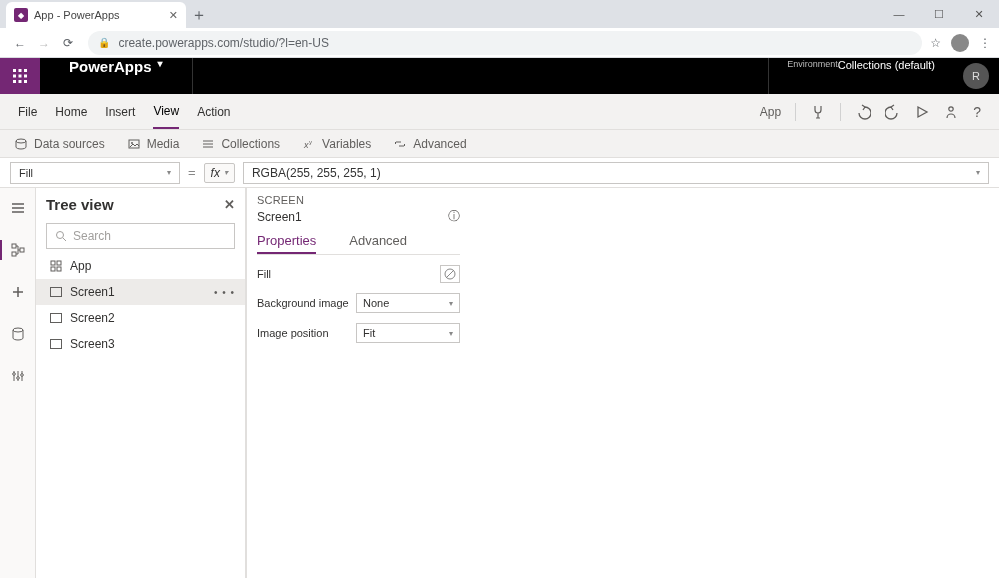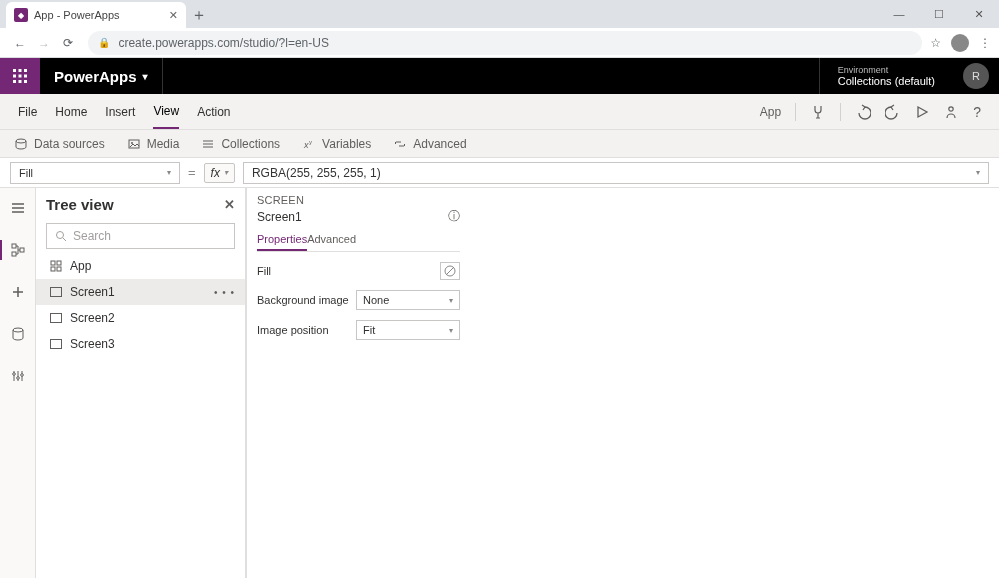--- a/index.html
+++ b/index.html
@@ -19,23 +19,23 @@
 .nav-btn.disabled { color:#bbb; }
 .url-box { flex:1; margin:0 8px; background:#f1f3f4; border-radius:14px; height:24px; display:flex; align-items:center; padding:0 10px; gap:8px; font-size:12px; color:#5f6368;}
 .url-box .lock { font-size:10px; }
 .addr-right { display:flex; align-items:center; gap:10px; color:#5f6368; }
 .avatar-sm { width:18px; height:18px; border-radius:50%; background:#888; }
 
 
 .app-header { height: 36px; background:#000; color:#fff; display:flex; align-items:center; }
 .waffle { width:40px; height:36px; display:flex; align-items:center; justify-content:center; background:#742774; }
 .waffle svg { width:14px; height:14px; }
-.brand { padding:0 14px; font-size:15px; font-weight:600; display:flex; align-items:center; gap:6px; border-right:1px solid #333; height:100%; }
+.brand { padding:0 29px; font-size:15px; font-weight:600; display:flex; gap:6px; border-right:1px solid #333; height:100%; }
 .brand .chev { font-size:10px; }
-.env-block { margin-left:auto; border-left:1px solid #333; height:100%; padding:1px 18px; display:flex; flex-direction:column; justify-content:center; }
+.env-block { margin-left:auto; border-left:1px solid #333; height:100%; padding:1px 18px; display:flex; flex-direction:row; justify-content:center; }
 .env-label { font-size:9px; color:#bbb; }
 .env-name { font-size:11px; }
 .user-circ { width:26px; height:26px; border-radius:50%; background:#555; margin:0 10px; display:flex; align-items:center; justify-content:center; color:#ddd; font-size:11px;}
 
 
 .menu-bar { height:36px; background:#f3f2f1; border-bottom:1px solid #e1dfdd; display:flex; align-items:center; padding:0 18px; gap:18px; font-size:12px; color:#323130; }
 .menu-bar .item { height:100%; display:flex; align-items:center; }
 .menu-bar .item.active { border-bottom:2px solid #742774; color:#000; font-weight:400;}
 .menu-right { margin-left:auto; display:flex; align-items:center; gap:14px; color:#605e5c;}
 .menu-right .icon-btn { display:flex; align-items:center; justify-content:center; }
@@ -83,21 +83,21 @@
 
 
 .canvas-footer { position:absolute; left:0; right:0; bottom:0; height:24px; background:#fff; border-top:1px solid #e1dfdd; display:flex; align-items:center; justify-content:flex-end; padding:0 10px; gap:10px; color:#605e5c; font-size:11px;}
 .zoom-slider { width:80px; height:2px; background:#c8c6c4; position:relative;}
 .zoom-slider .thumb{ position:absolute; left:30%; top:-3px; width:2px; height:8px; background:#323130;}
 
 
 .props-panel { width:224px; background:#fff; border-left:1px solid #e1dfdd; display:flex; flex-direction:column; padding:6px 10px;}
 .props-label { font-size:11px; color:#605e5c; text-transform:uppercase; letter-spacing:0.2px;}
 .props-title { font-size:12px; color:#323130; margin-top:2px; display:flex; justify-content:space-between; align-items:center;}
-.props-tabs { display:flex; gap:0; margin-top:8px; border-bottom:1px solid #e1dfdd; font-size:11px; color:#605e5c; }
+.props-tabs { display:flex; gap:33px; margin-top:8px; border-bottom:1px solid #e1dfdd; font-size:13px; color:#605e5c; }
 .props-tabs .ptab { padding-bottom:4px; }
 .props-tabs .ptab.active { color:#742774; border-bottom:2px solid #742774; }
 .prop-row { display:flex; align-items:center; margin-top:10px; font-size:11px; color:#323130;}
 .prop-row .plabel { flex:1; }
 .prop-row .pcontrol { width:104px; height:20px; border:1px solid #c8c6c4; display:flex; align-items:center; justify-content:space-between; padding:0 6px; font-size:11px; color:#323130;}
 .fill-sw { width:20px; height:18px; border:1px solid #c8c6c4; display:flex; align-items:center; justify-content:center;}
 .chev-sm { font-size:8px; color:#888;}
 
 svg { display:block; }
 </style>

